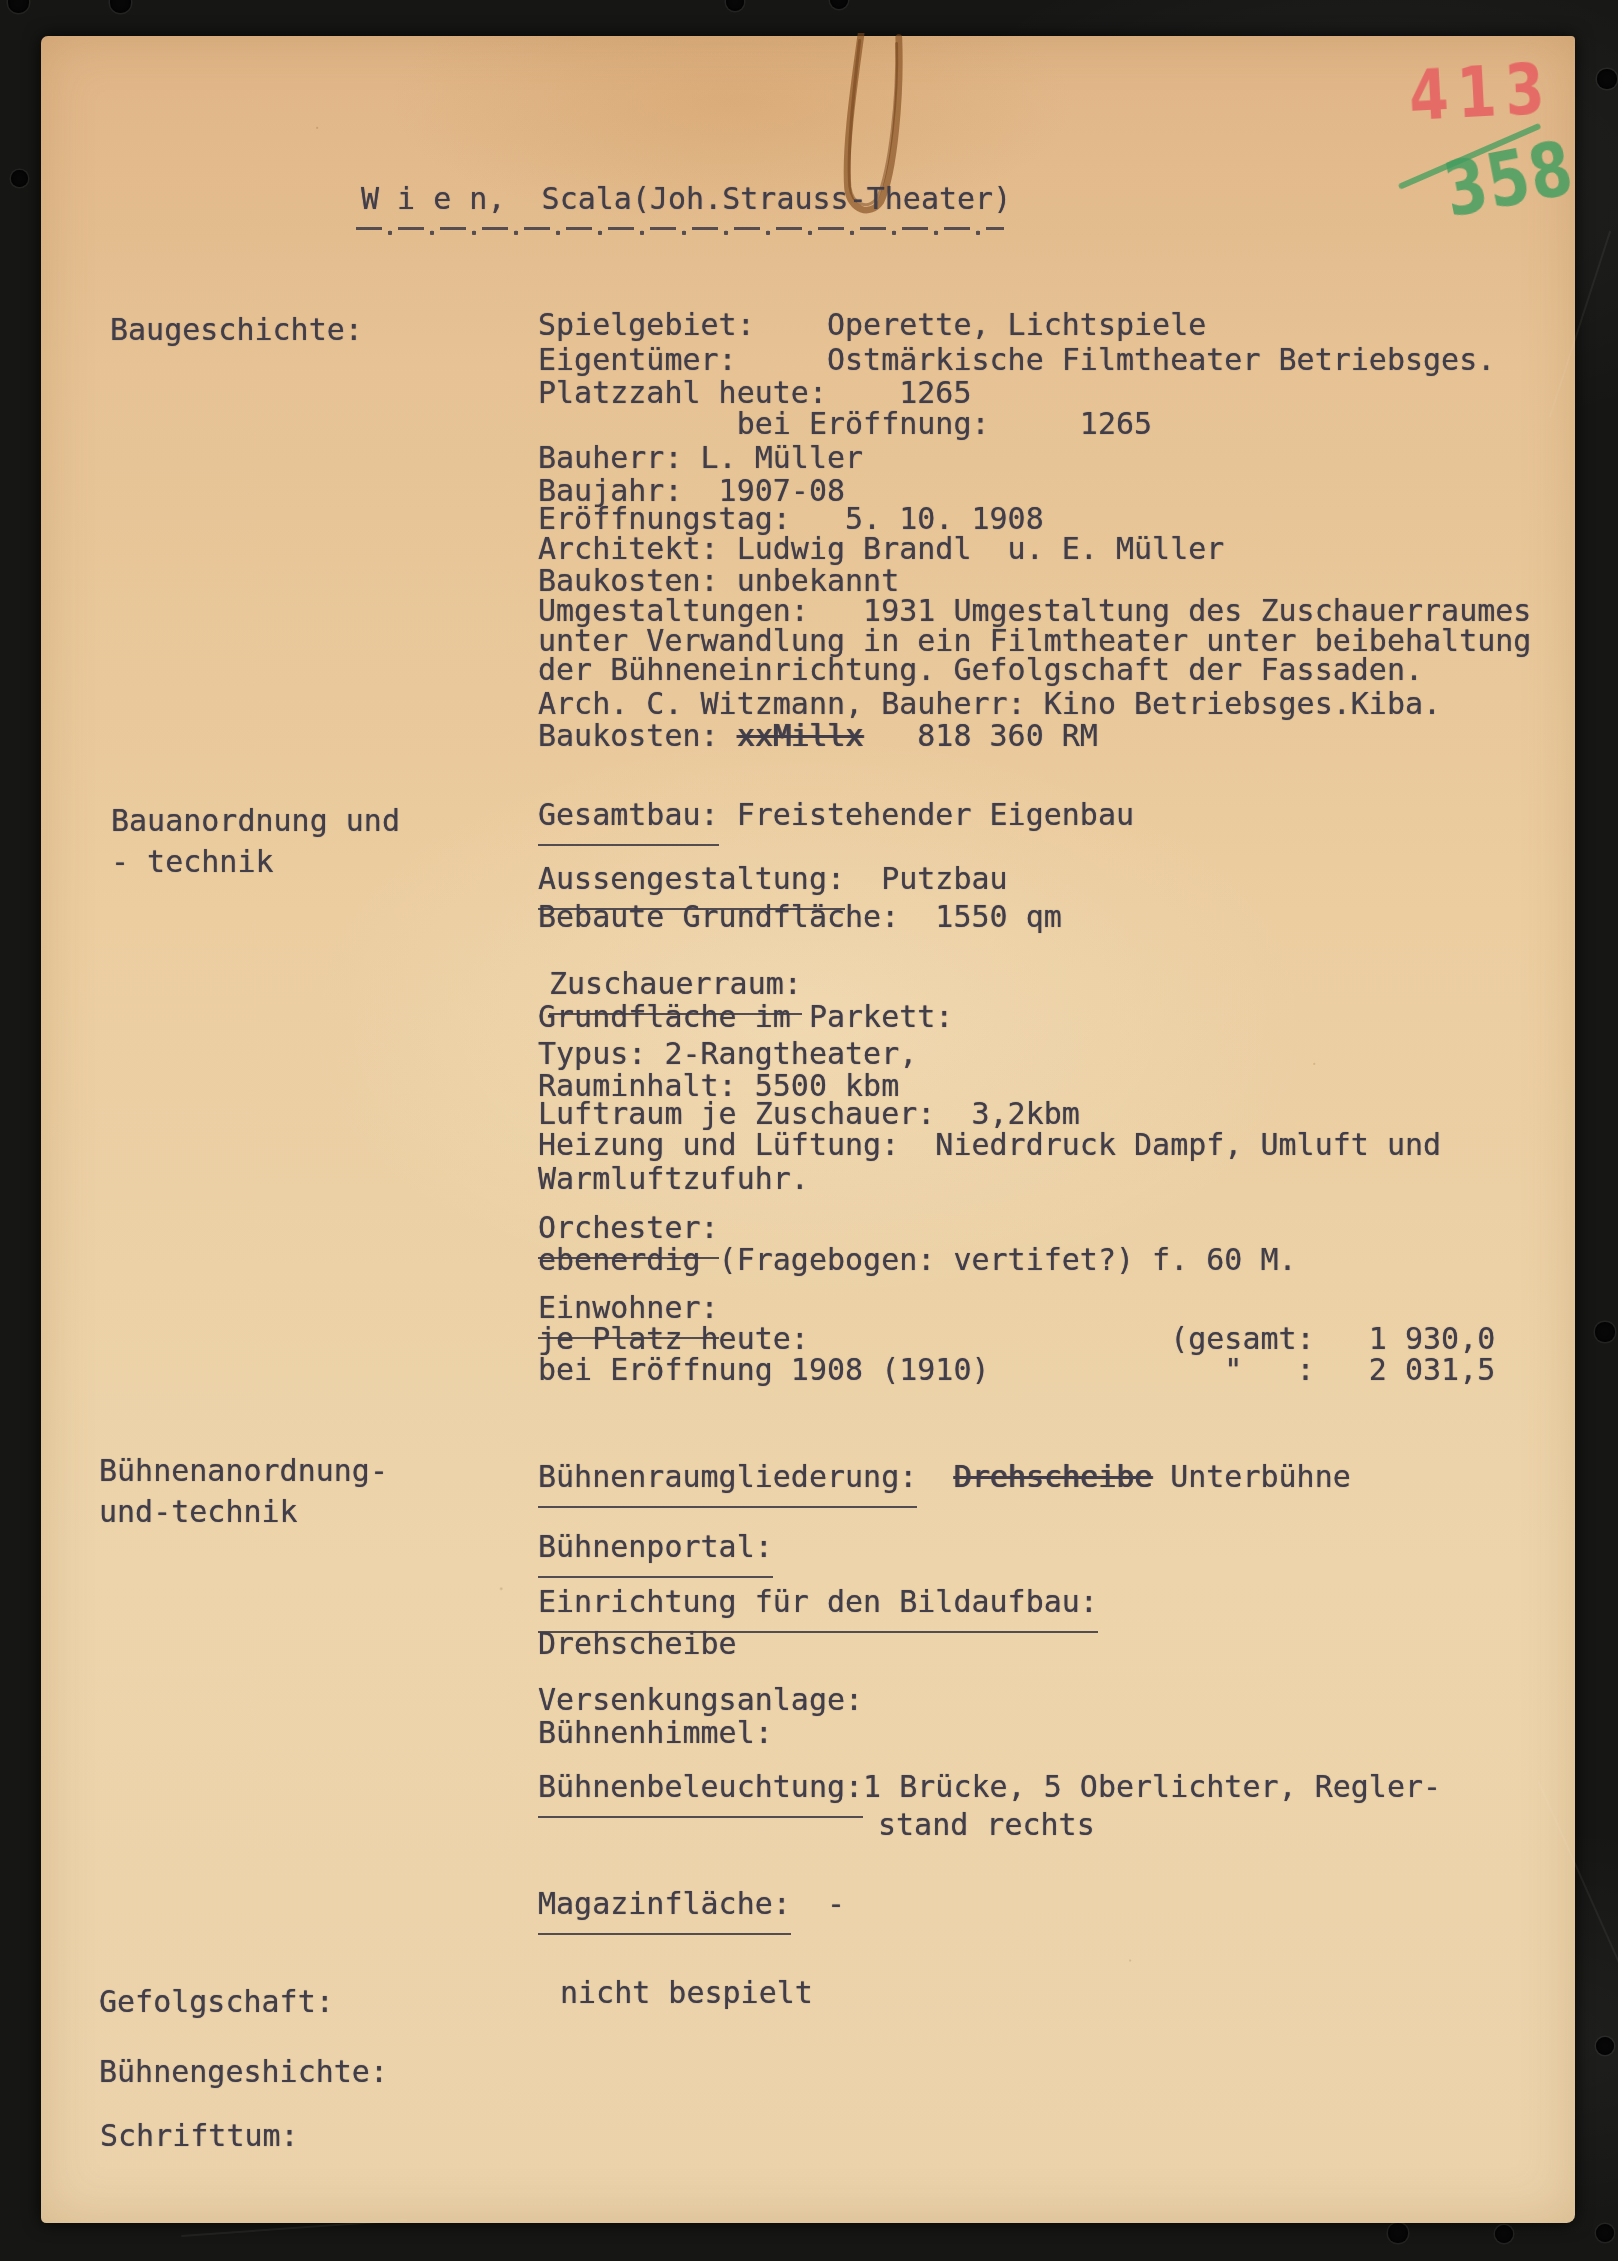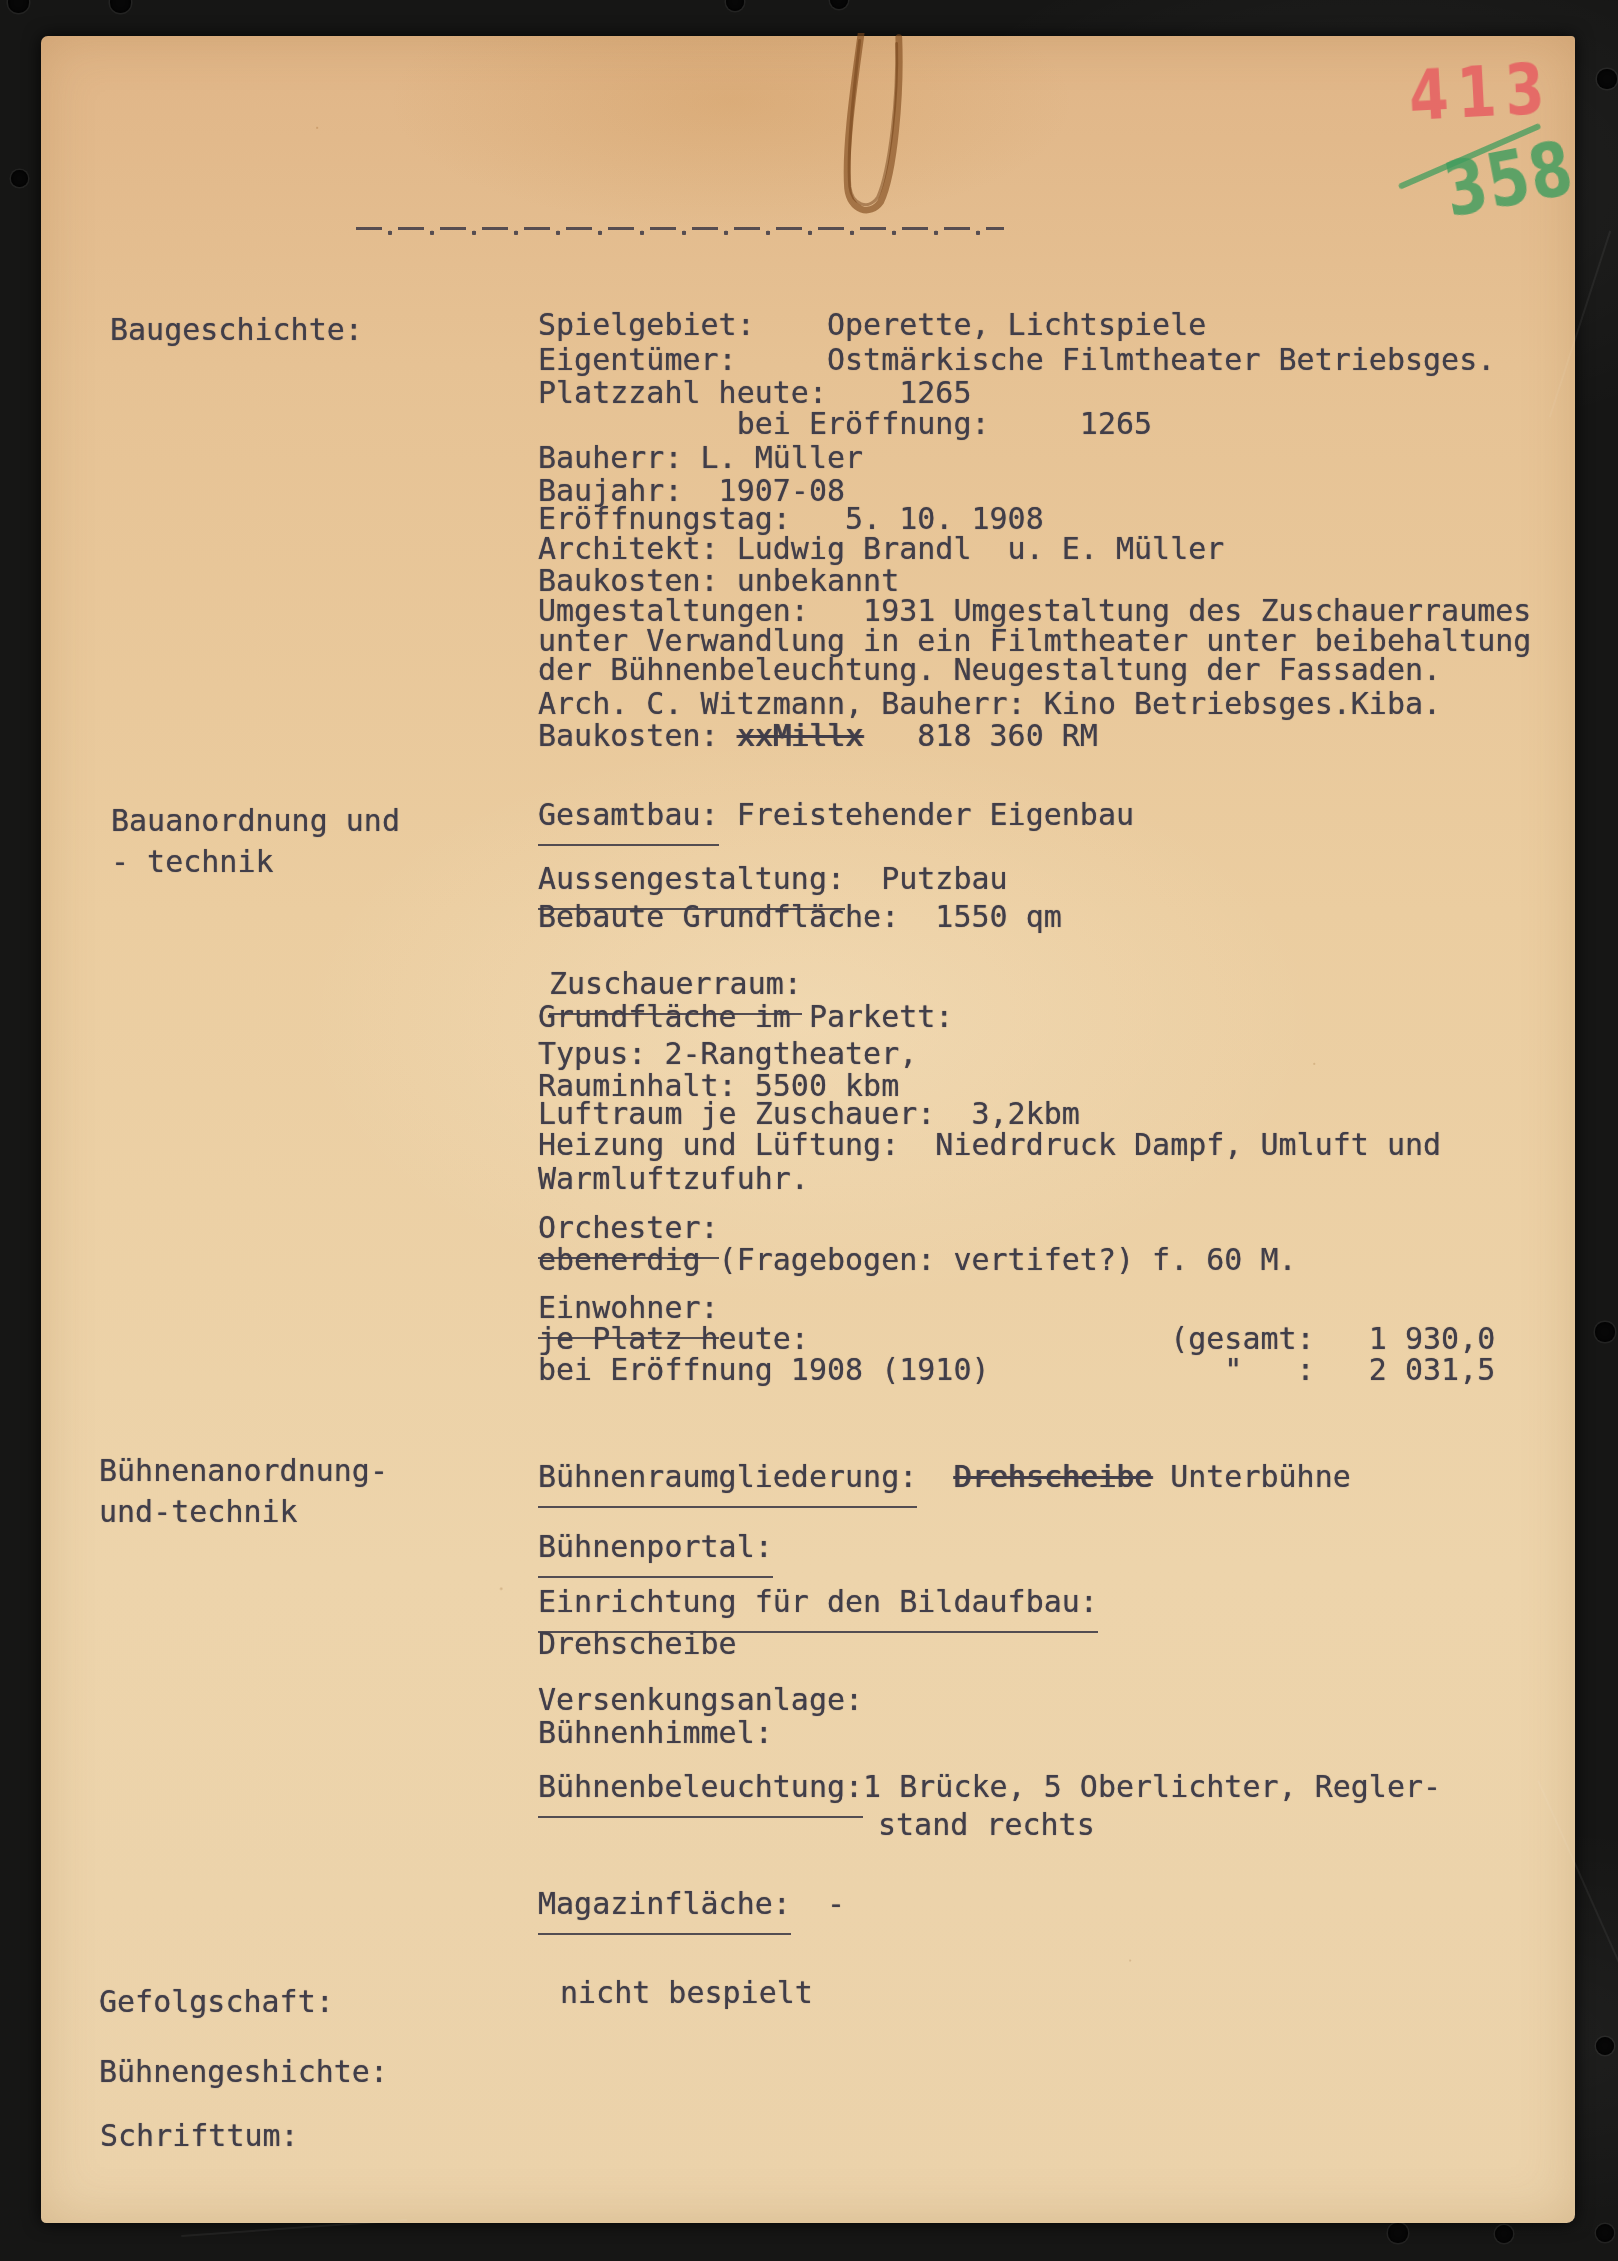--- a/index.html
+++ b/index.html
@@ -70,36 +70,37 @@
 
     <div class="annot annot-red">413</div>
     <div class="green-slash"></div>
     <div class="annot annot-green">358</div>
 
     <svg class="rust" width="128" height="226" viewBox="0 0 170 300">
       <path d="M 48,0 C 40,60 26,150 30,206 C 33,236 60,244 74,224 C 92,186 101,80 98,6" fill="none" stroke="#7e491c" stroke-width="9" stroke-linecap="round" opacity="0.62"></path>
       <path d="M 46,10 C 39,70 29,155 33,204 C 36,228 58,236 70,218 C 86,182 97,85 95,14" fill="none" stroke="#6b3a12" stroke-width="4" stroke-linecap="round" opacity="0.45"></path>
     </svg>
 
+    <div class="title">W i e n,  Scala(Joh.Strauss-Theater)</div>
     <div class="title-underline"></div>
 
     <div id="doc-lines">
         <div class="line" style="left: 69px; top: 278px;">Baugeschichte:</div>
         <div class="line" style="left: 497px; top: 273px;"><span class="seg">Spielgebiet:    Operette, Lichtspiele</span></div>
         <div class="line" style="left: 497px; top: 308px;"><span class="seg">Eigentümer:     Ostmärkische Filmtheater Betriebsges.</span></div>
         <div class="line" style="left: 497px; top: 341px; text-align: center;"><span class="seg">Platzzahl heute:    1265</span></div>
         <div class="line" style="left: 497px; top: 372px;"><span class="seg">           bei Eröffnung:     1265</span></div>
         <div class="line" style="left: 497px; top: 406px;"><span class="seg">Bauherr: L. Müller</span></div>
         <div class="line" style="left: 497px; top: 439px;"><span class="seg">Baujahr:  1907-08</span></div>
         <div class="line" style="left: 497px; top: 467px;"><span class="seg">Eröffnungstag:   5. 10. 1908</span></div>
         <div class="line" style="left: 497px; top: 497px;"><span class="seg">Architekt: Ludwig Brandl  u. E. Müller</span></div>
         <div class="line" style="left: 497px; top: 529px;"><span class="seg">Baukosten: unbekannt</span></div>
         <div class="line" style="left: 497px; top: 559px;"><span class="seg">Umgestaltungen:   1931 Umgestaltung des Zuschauerraumes</span></div>
         <div class="line" style="left: 497px; top: 589px; text-align: right;"><span class="seg">unter Verwandlung in ein Filmtheater unter beibehaltung</span></div>
-        <div class="line" style="left: 497px; top: 618px;"><span class="seg">der Bühnenbeleuchtung. Neugestaltung der Fassaden.</span></div>
+        <div class="line" style="left: 497px; top: 618px;"><span class="seg">der Bühneneinrichtung. Gefolgschaft der Fassaden.</span></div>
         <div class="line" style="left: 497px; top: 652px;"><span class="seg">Arch. C. Witzmann, Bauherr: Kino Betriebsges.Kiba.</span></div>
         <div class="line" style="left: 497px; top: 684px;"><span class="seg">Baukosten: </span><span class="seg seg-st">xxMillx</span><span class="seg">   818 360 RM</span></div>
         <div class="line" style="left: 70px; top: 769px;">Bauanordnung und</div>
         <div class="line" style="left: 70px; top: 810px;">- technik</div>
         <div class="line" style="left: 497px; top: 763px;"><span class="seg seg-u">Gesamtbau:</span><span class="seg"> Freistehender Eigenbau</span></div>
         <div class="line" style="left: 497px; top: 827px;"><span class="seg seg-u">Aussengestaltung:</span><span class="seg">  Putzbau</span></div>
         <div class="line" style="left: 497px; top: 865px;"><span class="seg">Bebaute Grundfläche:  1550 qm</span></div>
         <div class="line" style="left: 508px; top: 932px; text-align: right;"><span class="seg seg-u">Zuschauerraum:</span></div>
         <div class="line" style="left: 497px; top: 965px;"><span class="seg">Grundfläche im Parkett:</span></div>
         <div class="line" style="left: 497px; top: 1002px;"><span class="seg">Typus: 2-Rangtheater,</span></div>

